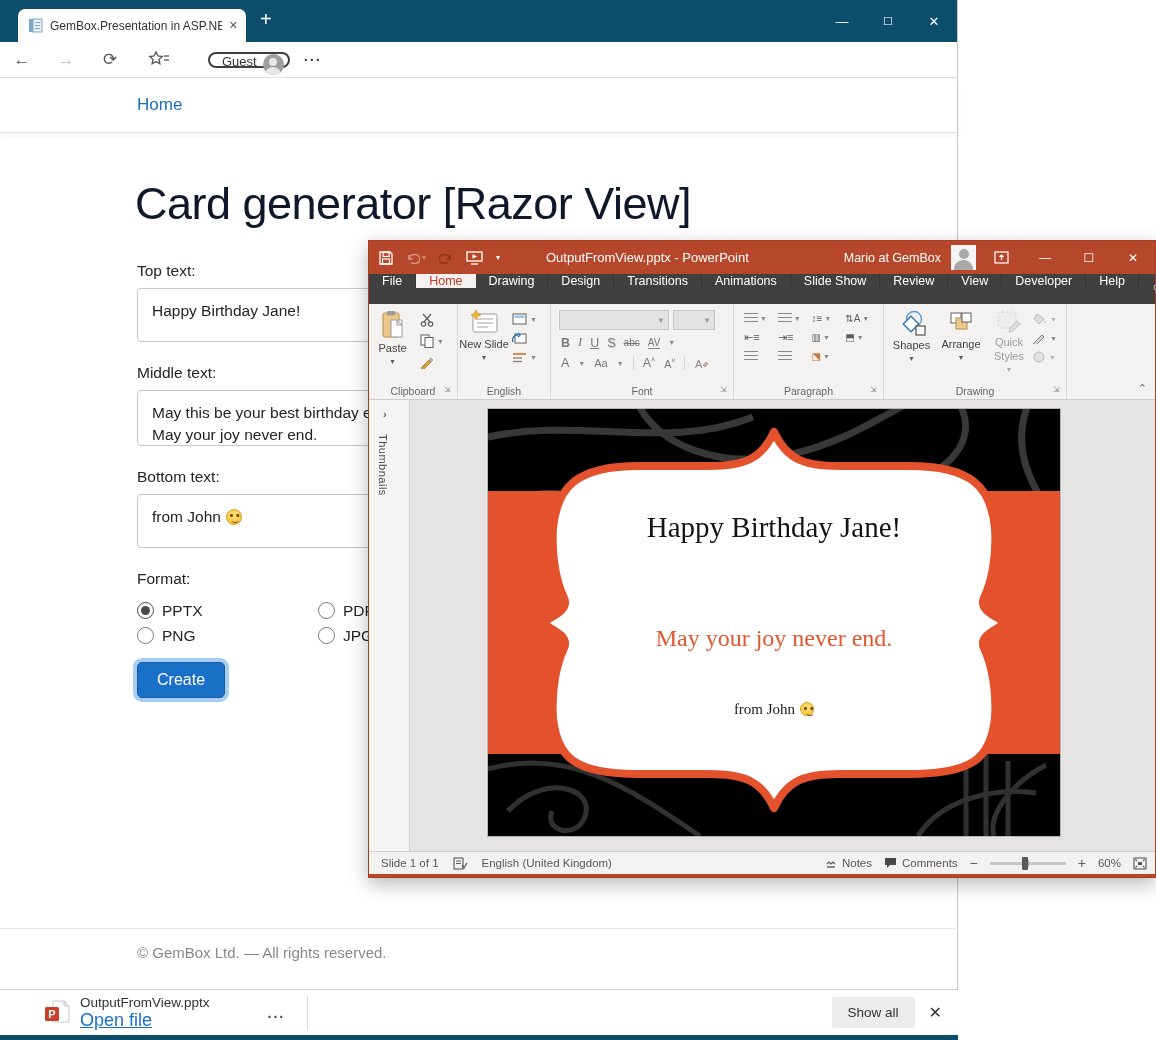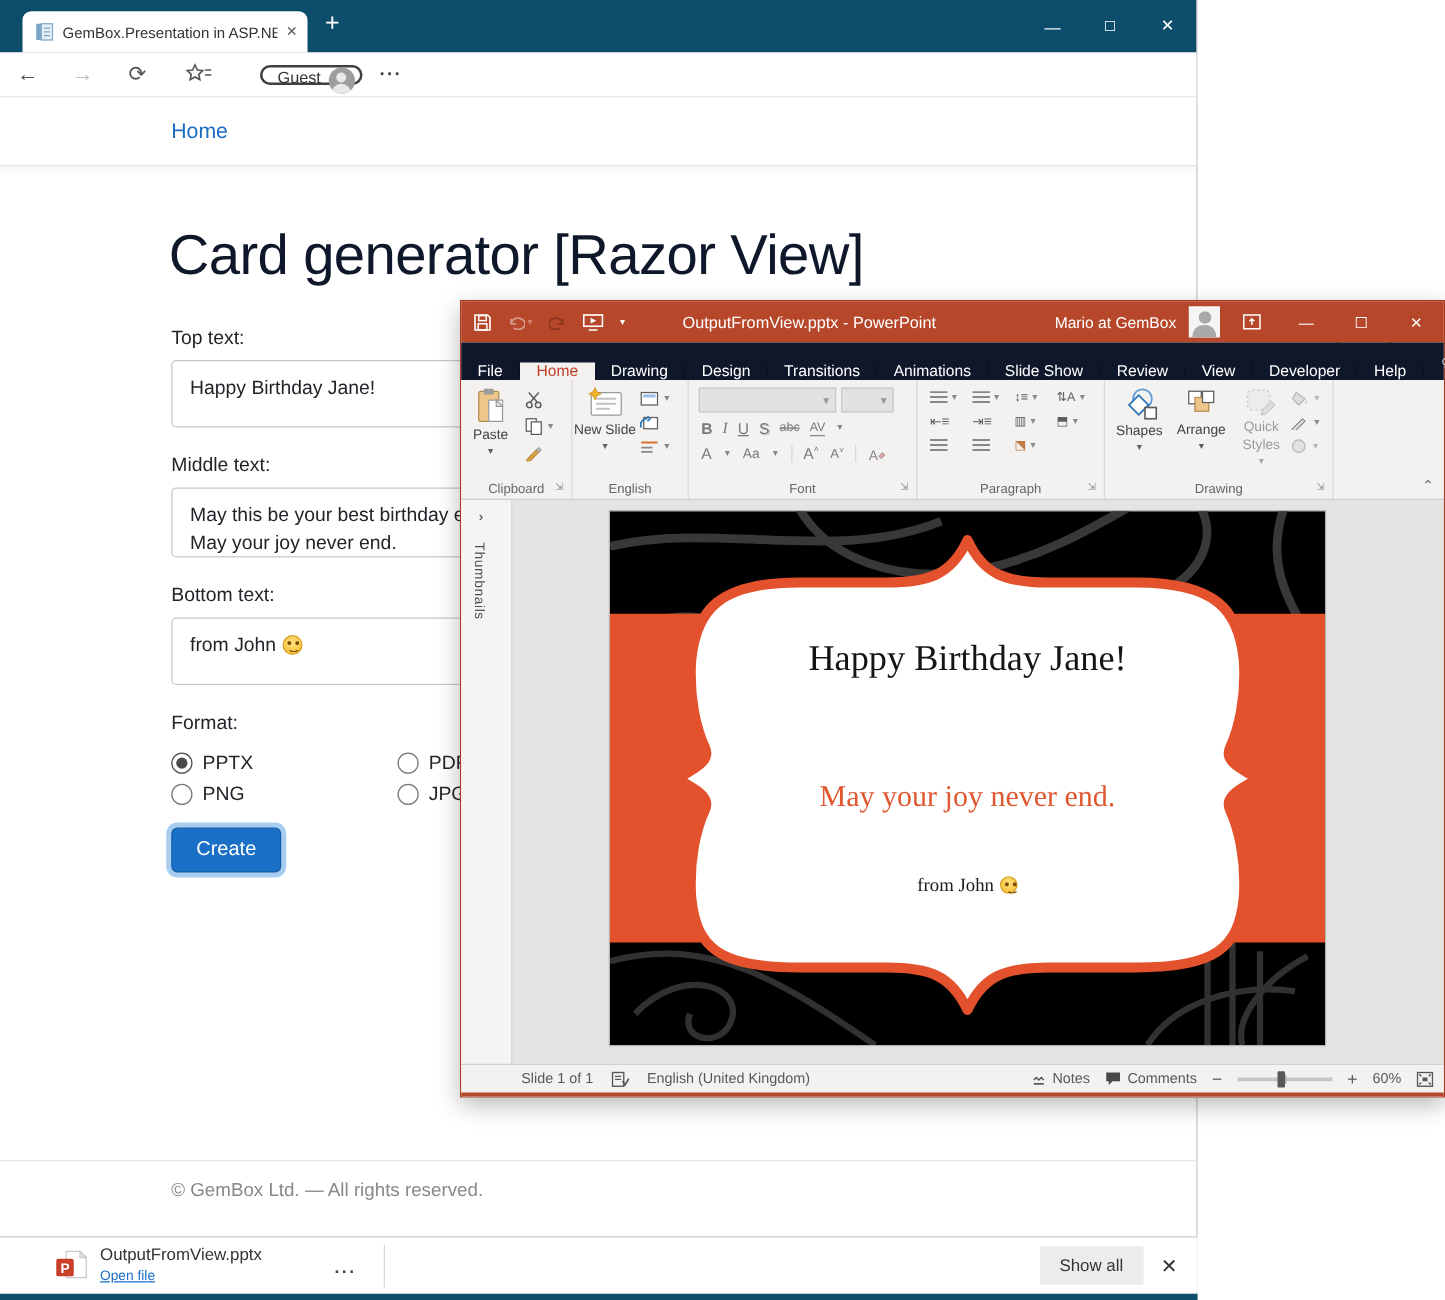--- a/index.html
+++ b/index.html
@@ -62,32 +62,32 @@
   .footer-rule { position:absolute; left:0; top:928px; width:958px; border-top:1px solid #e7e7e7; }
   .footer-text { position:absolute; left:137px; top:944px; font-size:15px; color:#86898c; }
 
   
   .dl-bar { position:absolute; left:0; top:989px; width:958px; height:46px; background:#fff;
     border-top:1px solid #d0d0d0; display:flex; align-items:center; }
   .dl-teal { position:absolute; left:0; top:1035px; width:958px; height:5px; background:#0d4d6c; }
   .dl-icon { margin-left:44px; width:26px; height:26px; position:relative; flex:none; }
   .dl-meta { margin-left:10px; }
   .dl-name { font-size:13.5px; color:#333; }
-  .dl-open { font-size:11px; color:#1a6fc9; text-decoration:underline; }
+  .dl-open { font-size:18px; color:#1a6fc9; text-decoration:underline; }
   .dl-more { margin-left:58px; font-size:14px; font-weight:bold; color:#444; letter-spacing:2px; }
   .dl-div { width:1px; height:34px; background:#d6d6d6; margin-left:22px; }
   .show-all { margin-left:auto; background:#ececec; border:none; font-size:13.5px; color:#333;
     padding:8px 16px; border-radius:2px; font-family:inherit; }
   .dl-close { margin:0 16px 0 14px; font-size:16px; color:#333; }
 
   
   .ppt { position:absolute; left:368px; top:240px; width:788px; height:638px; background:#f3f2f1;
     border:1px solid #a23d22; box-shadow:0 6px 18px rgba(0,0,0,.28); }
   .ppt-title { position:absolute; left:0; top:0; width:100%; height:33px; background:#B7472A; overflow:hidden; }
-  .ppt-tabs { position:absolute; left:0; top:33px; width:100%; height:30px; background:#0f172a; display:flex; align-items:flex-end; }
+  .ppt-tabs { position:absolute; left:0; top:33px; width:100%; height:30px; background:#404040; display:flex; align-items:flex-start; }
   .circuit { position:absolute; right:0; top:0; pointer-events:none; opacity:.55; }
   .qat { position:absolute; left:10px; top:0; height:33px; display:flex; align-items:center; gap:13px; }
   .qat svg { display:block; }
   .qat .dim { opacity:.45; }
   .qat-carets { color:#f3c9bd; font-size:8px; }
   .ppt-doc-title { position:absolute; left:177px; top:0; height:33px; display:flex; align-items:center;
     color:#fff; font-size:13px; white-space:nowrap; }
   .ppt-right { position:absolute; right:0; top:0; height:33px; display:flex; align-items:center; gap:0; }
   .ppt-account { color:#fff; font-size:12.5px; margin-right:10px; }
   .ppt-avatar { width:25px; height:25px; background:#f5f5f5; position:relative; overflow:hidden; margin-right:18px; }
@@ -128,21 +128,21 @@
   .card-svg { position:absolute; left:55px; top:16px; }
   .slide-text { position:absolute; left:0; width:100%; text-align:center;
     font-family:"Liberation Serif","DejaVu Serif",serif; }
   .st-title { top:102px; font-size:29px; color:#141414; }
   .st-m1 { top:183px; font-size:24px; color:#E0572F; }
   .st-m2 { top:216px; font-size:24px; color:#E0572F; }
   .st-sig { top:292px; font-size:15px; color:#1c1c1c; }
 
   .statusbar { position:absolute; left:0; bottom:0; width:100%; height:26px; background:#f3f2f1;
     border-top:1px solid #d2d0ce; border-bottom:3px solid #B7472A; display:flex; align-items:center;
-    font-size:11.5px; color:#5a5856;padding-left:36px; }
+    font-size:11.5px; color:#5a5856; }
   .sb-left { display:flex; align-items:center; gap:14px; margin-left:12px; }
   .sb-right { margin-left:auto; display:flex; align-items:center; gap:12px; margin-right:8px; }
   .zoom-track { width:76px; height:3px; background:#c8c6c4; position:relative; }
   .zoom-tick { position:absolute; left:50%; top:-2px; width:1px; height:7px; background:#a8a6a4; }
   .zoom-handle { position:absolute; left:42%; top:-5px; width:6px; height:13px; background:#5a5856; border-radius:1px; }
 
   .emoji { display:inline-block; width:16px; height:16px; border-radius:50%;
     background:radial-gradient(circle at 50% 38%, #ffe082, #f6bd27); position:relative;
     vertical-align:-3px; margin-left:5px; border:1px solid #d69e1e; }
   .emoji::before { content:""; position:absolute; left:3.2px; top:4.2px; width:2.4px; height:2.4px;

